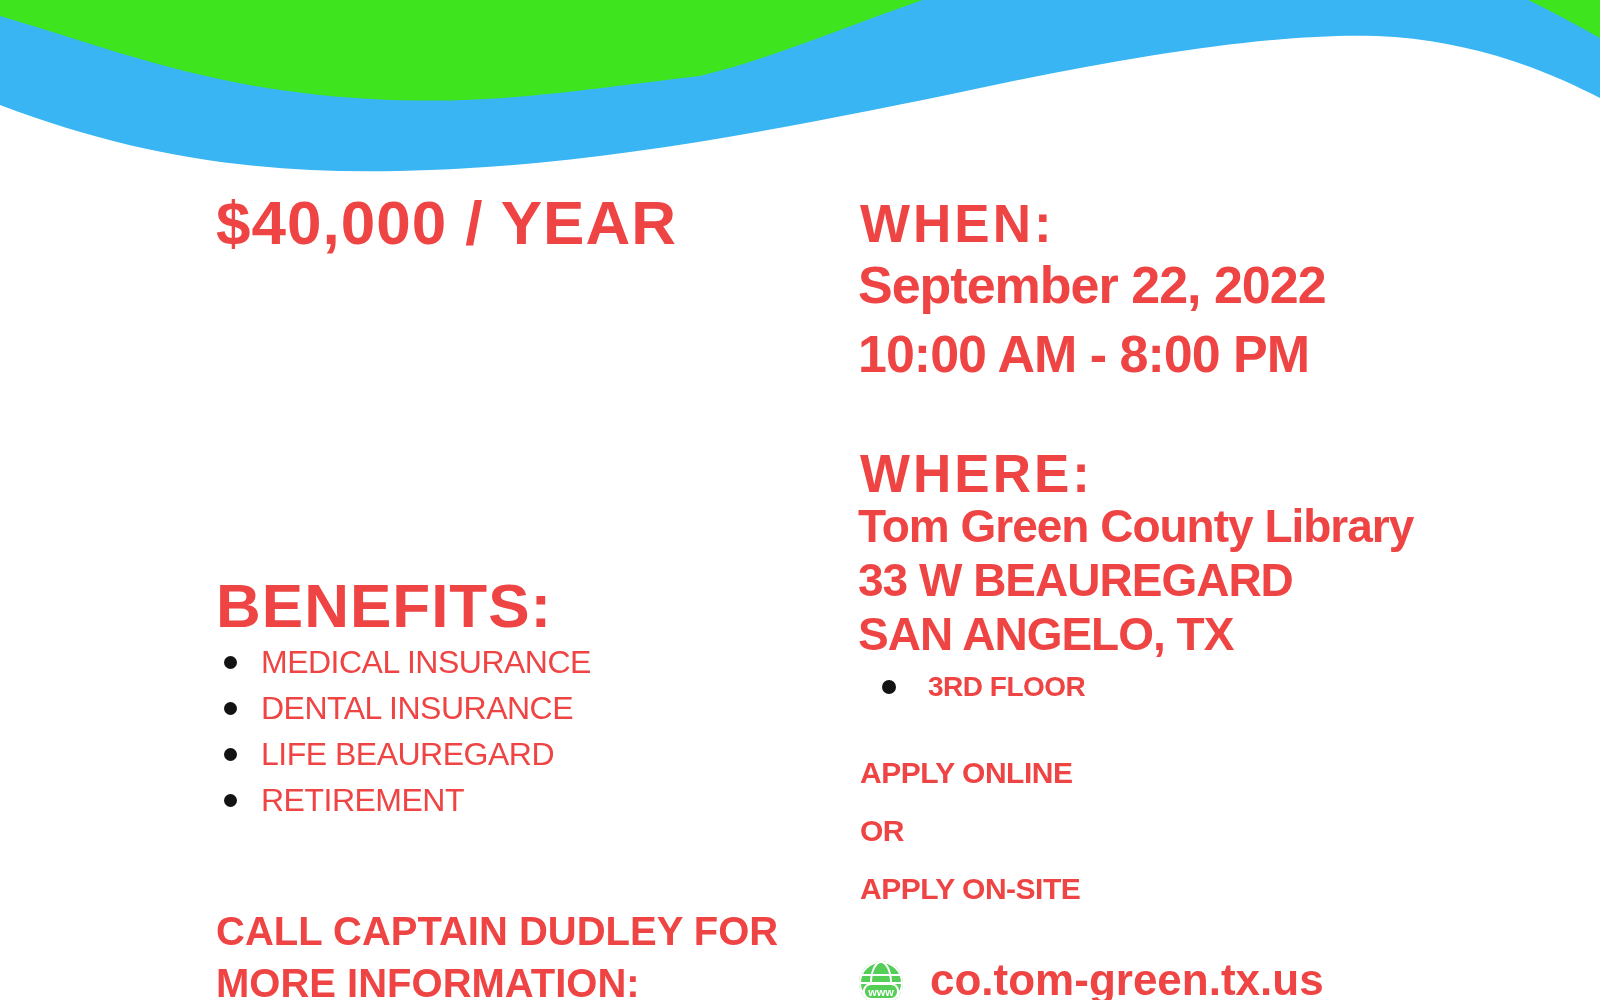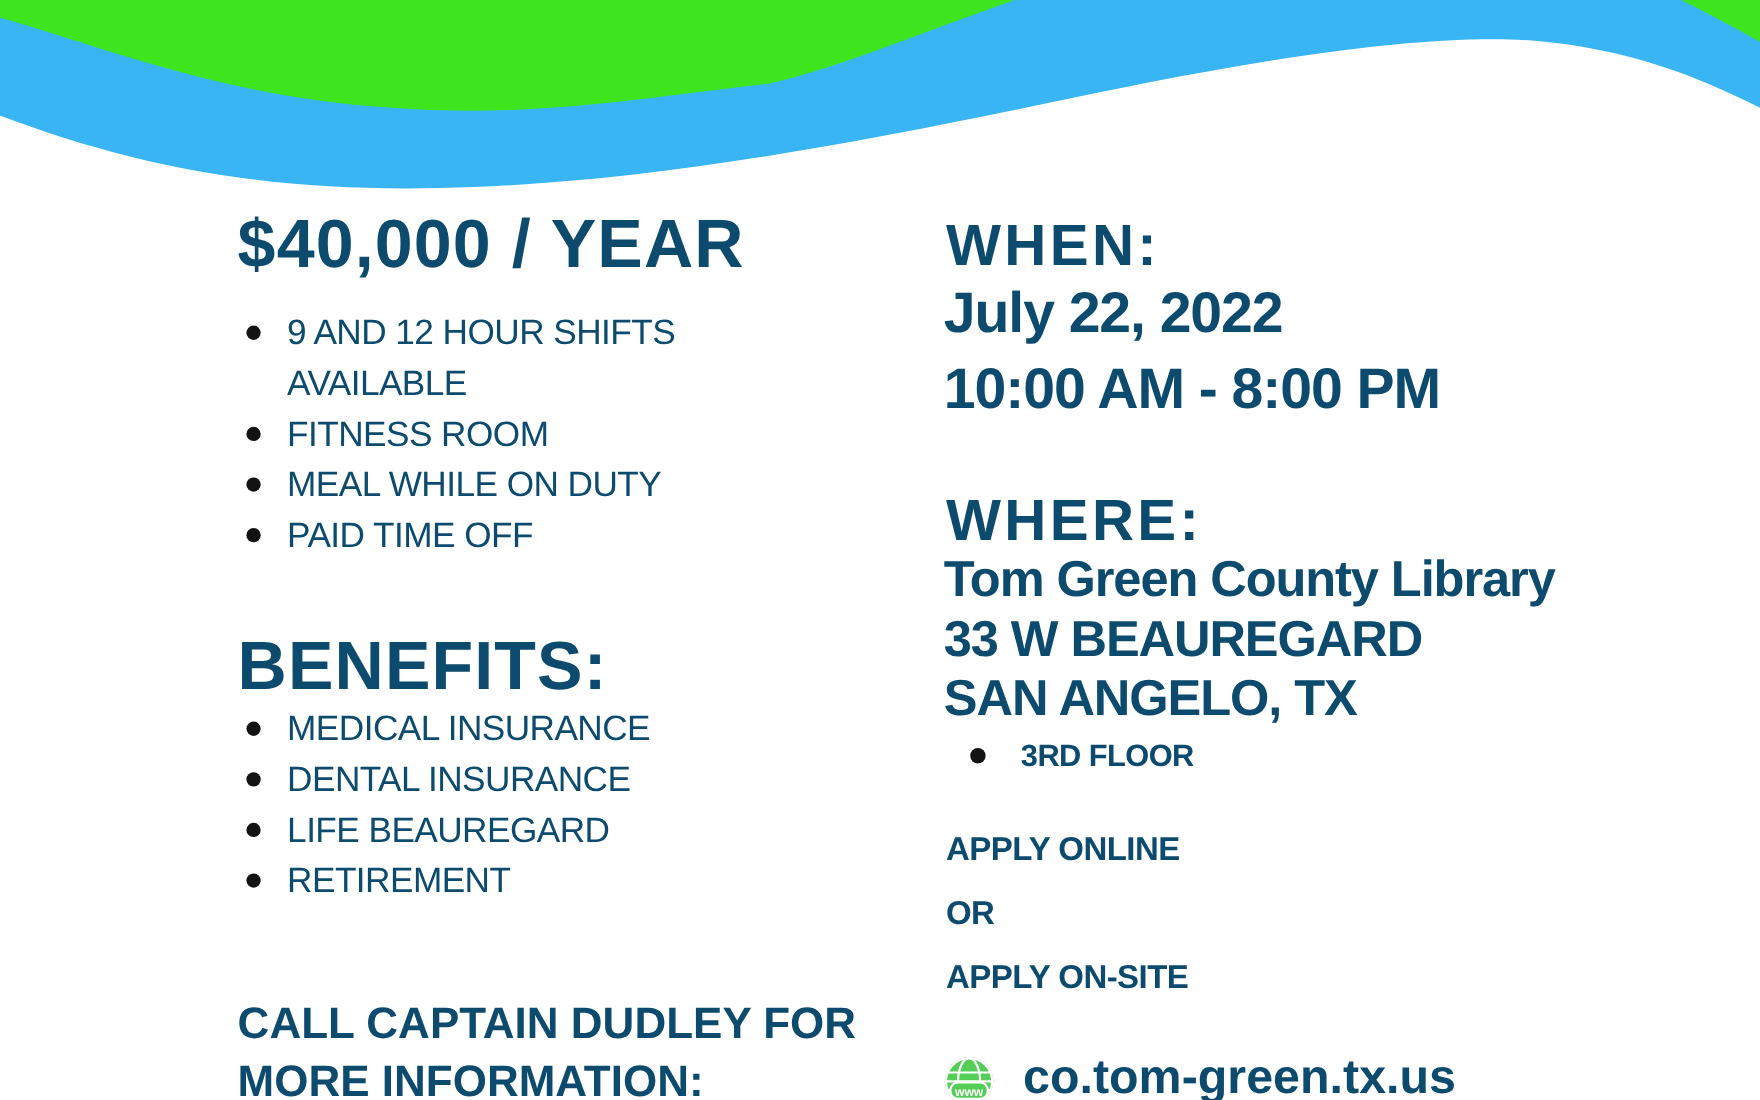--- a/index.html
+++ b/index.html
@@ -1,18 +1,18 @@
 <!DOCTYPE html>
 <html><head>
 <meta charset="utf-8">
 <style>
   html,body{margin:0;padding:0;}
   body{width:1600px;height:1000px;overflow:hidden;background:#ffffff;
        font-family:"Liberation Sans","DejaVu Sans",sans-serif;}
-  #canvas{position:relative;width:1600px;height:1000px;overflow:hidden;background:#ffffff;color:#0c4a6e;}
+  #canvas{position:relative;width:1600px;height:1000px;overflow:hidden;background:#ffffff;color:#ef4444;}
   #waves{position:absolute;left:0;top:0;width:1600px;height:1000px;pointer-events:none;}
   .abs{position:absolute;margin:0;}
   
   .big-heading{left:216px;font-weight:700;font-size:62px;line-height:1;letter-spacing:1px;white-space:nowrap;}
   #price-heading{top:192px;}
   #benefits-heading{top:575px;}
   ul.blist{left:216px;list-style:none;padding:0;margin:0;font-size:32px;line-height:46px;letter-spacing:-0.5px;width:480px;}
   ul.blist li{position:relative;padding-left:45px;}
   ul.blist li::before{content:"";position:absolute;left:8px;top:16.5px;width:13px;height:13px;border-radius:50%;background:#131313;}
   #perks-list{top:279px;}
@@ -38,45 +38,39 @@
 
   <svg id="waves" viewBox="0 0 1600 1000" aria-hidden="true">
 
     <path d="M0,0 L0,105 C150,162 280,176 430,170 C600,164 780,130 980,88 C1150,52 1300,30 1395,37 C1480,44 1545,70 1600,98 L1600,0 Z" fill="#38B5F2"></path>
 
     <path d="M0,0 L0,16 C90,42 190,82 320,95 C470,110 560,92 700,76 C850,40 1000,-60 1290,-70 C1380,-75 1500,-18 1600,38 L1600,0 Z" fill="#3EE51F"></path>
   </svg>
 
   <h1 class="abs big-heading" id="price-heading">$40,000 / YEAR</h1>
 
-  <ul class="abs blist" id="perks-list">
-    <li>9 AND 12 HOUR SHIFTS AVAILABLE</li>
-    <li>FITNESS ROOM</li>
-    <li>MEAL WHILE ON DUTY</li>
-    <li>PAID TIME OFF</li>
-  </ul>
 
   <h2 class="abs big-heading" id="benefits-heading">BENEFITS:</h2>
 
   <ul class="abs blist" id="benefits-list">
     <li>MEDICAL INSURANCE</li>
     <li>DENTAL INSURANCE</li>
     <li>LIFE BEAUREGARD</li>
     <li>RETIREMENT</li>
   </ul>
 
   <div class="abs" id="contact-block">
     <div>CALL CAPTAIN DUDLEY FOR</div>
     <div>MORE INFORMATION:</div>
   </div>
 
   <h2 class="abs label-heading" id="when-label">WHEN:</h2>
 
   <div class="abs" id="when-block">
-    <div>July 22, 2022</div>
+    <div>September 22, 2022</div>
     <div>10:00 AM - 8:00 PM</div>
   </div>
 
   <h2 class="abs label-heading" id="where-label">WHERE:</h2>
 
   <div class="abs" id="where-block">
     <div>Tom Green County Library</div>
     <div>33 W BEAUREGARD</div>
     <div>SAN ANGELO, TX</div>
   </div>

